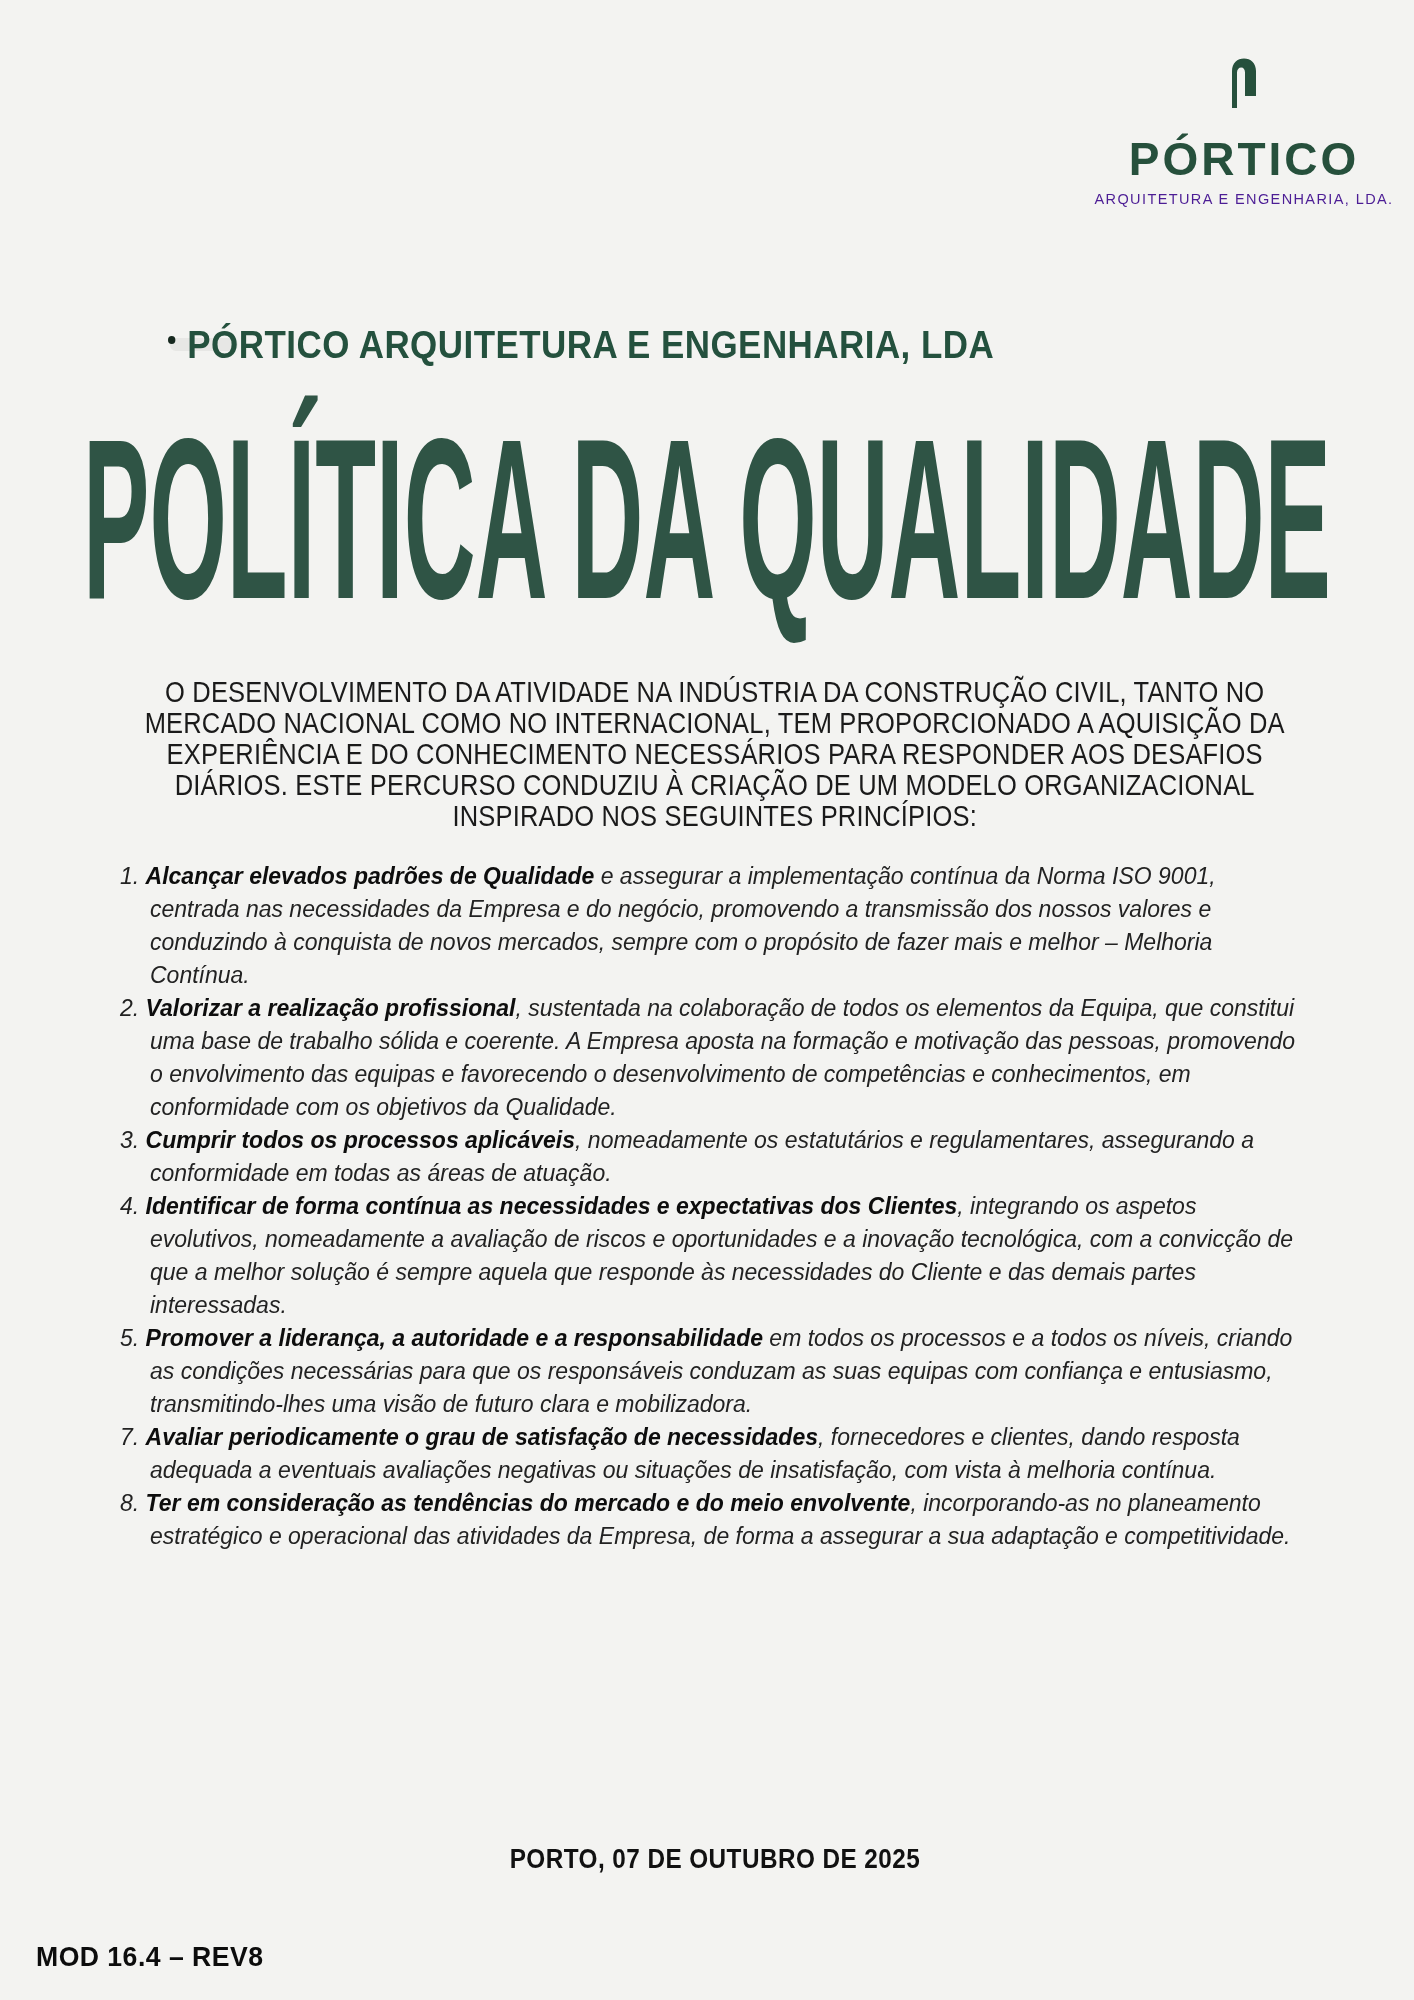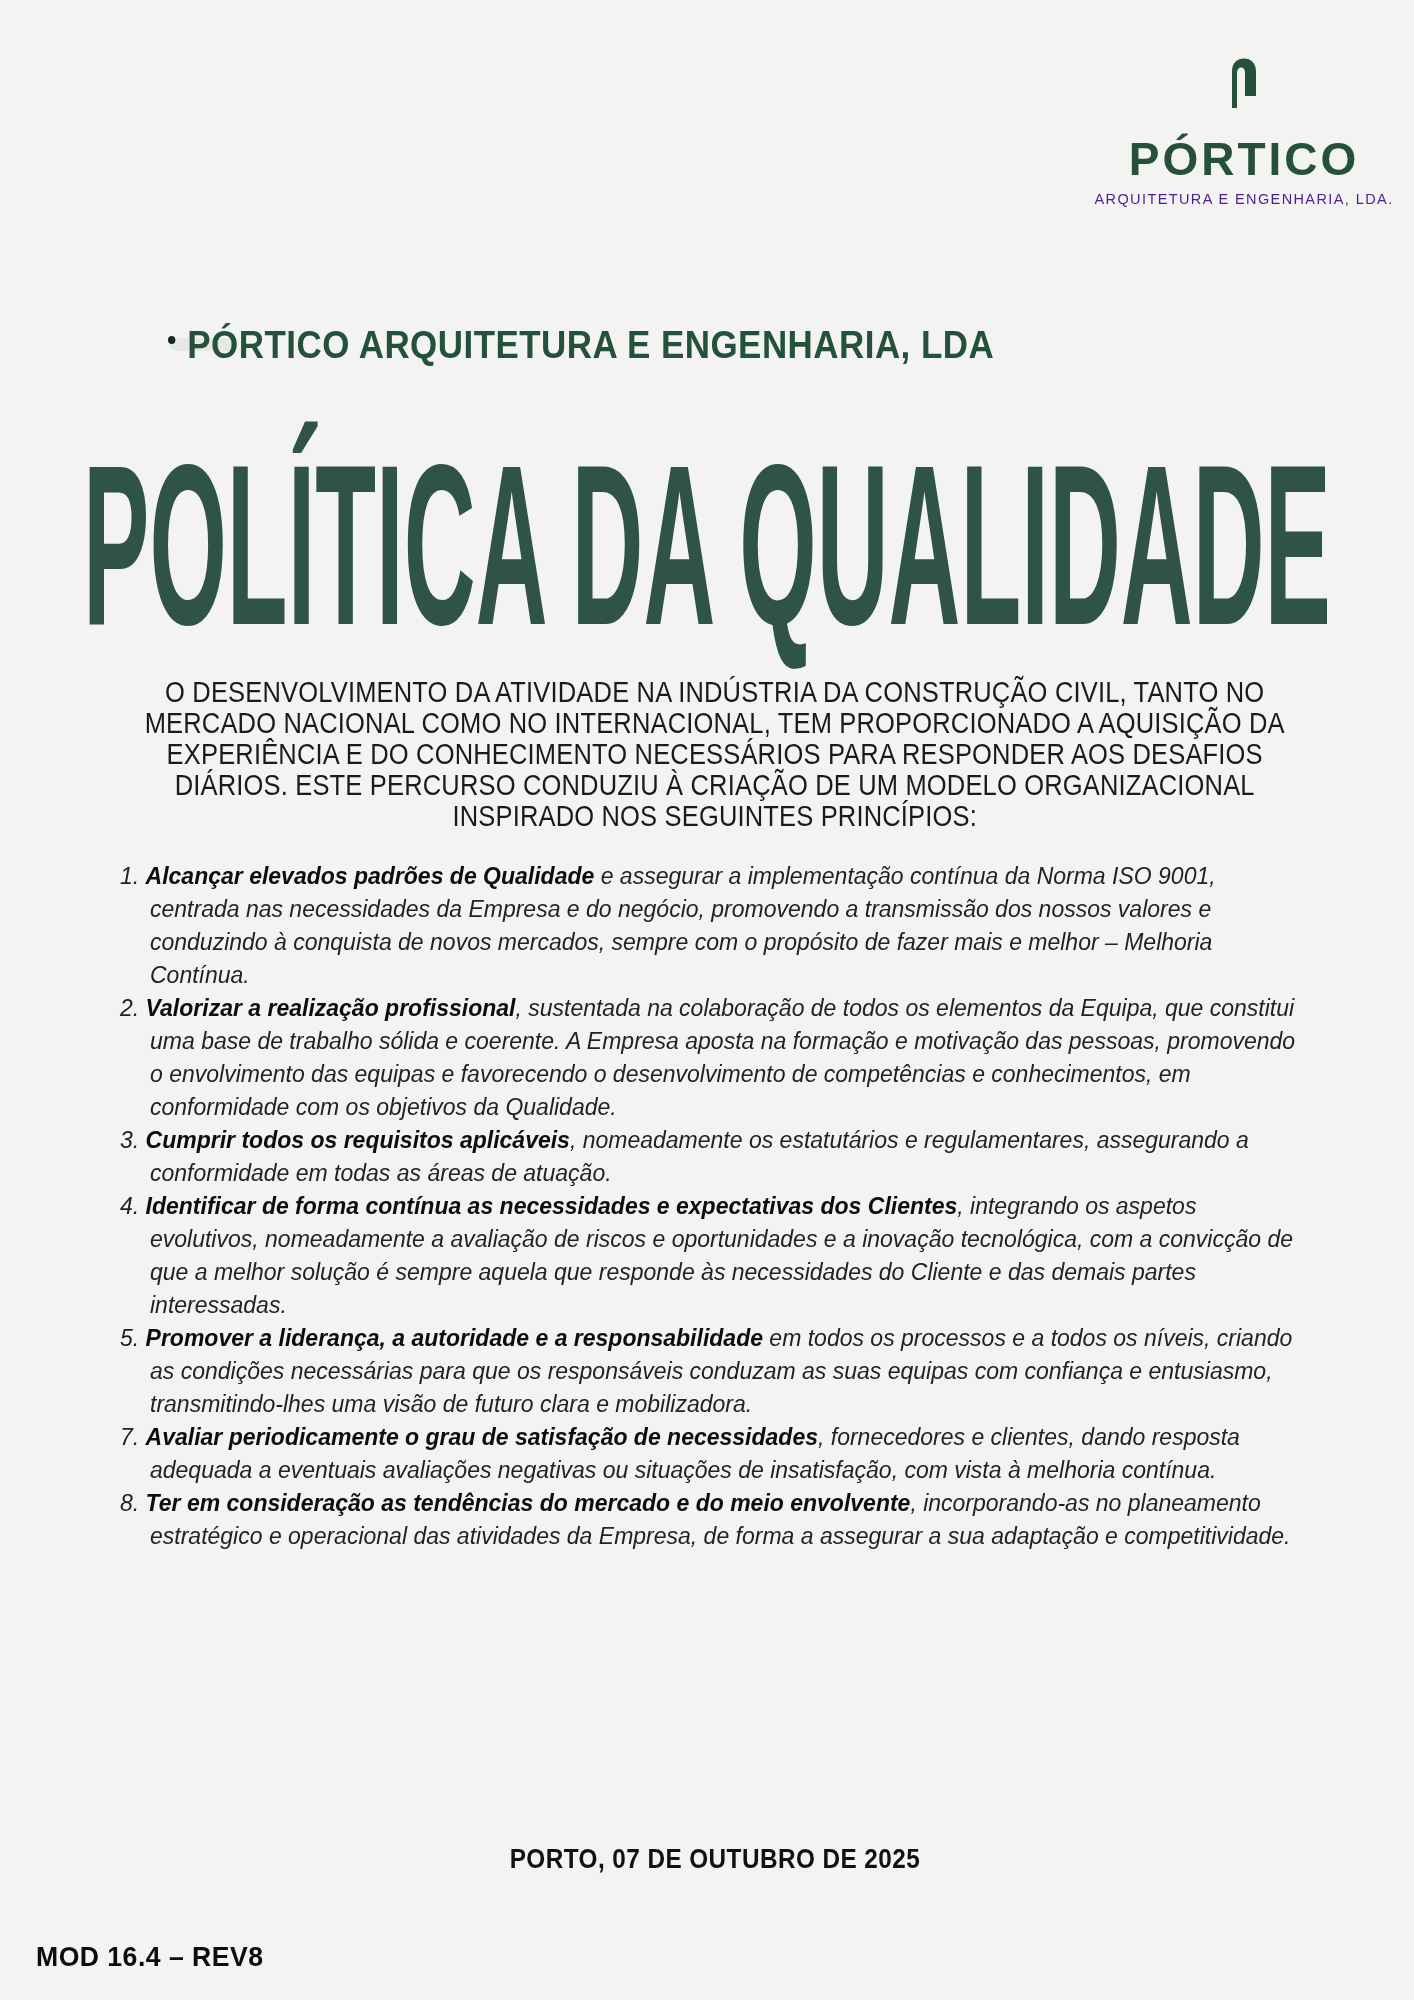--- a/index.html
+++ b/index.html
@@ -41,21 +41,21 @@
     background:#e7e7e5;border-radius:8px;z-index:0;
   }
   .heading-bullet{
     display:inline-block;width:8px;height:8px;border-radius:50%;
     background:#16281f;vertical-align:14px;margin-right:13px;
     position:relative;z-index:1;
   }
   .company-heading .txt{position:relative;z-index:1;}
 
   
-  .main-title{position:absolute;top:452px;left:83px;width:1248px;height:195px;}
+  .main-title{position:absolute;top:426px;left:83px;width:1248px;height:195px;}
   .main-title svg{overflow:visible;display:block;}
 
   
   .intro{
     position:absolute;top:646px;left:0;
     width:117.6%;transform:scaleX(0.85);transform-origin:left top;
     text-align:center;
     font-size:30px;line-height:31px;color:#1a1a1a;
     white-space:pre-line;letter-spacing:0.2px;
   }
@@ -110,21 +110,21 @@
 
   <p class="intro">O DESENVOLVIMENTO DA ATIVIDADE NA INDÚSTRIA DA CONSTRUÇÃO CIVIL, TANTO NO
 MERCADO NACIONAL COMO NO INTERNACIONAL, TEM PROPORCIONADO A AQUISIÇÃO DA
 EXPERIÊNCIA E DO CONHECIMENTO NECESSÁRIOS PARA RESPONDER AOS DESAFIOS
 DIÁRIOS. ESTE PERCURSO CONDUZIU À CRIAÇÃO DE UM MODELO ORGANIZACIONAL
 INSPIRADO NOS SEGUINTES PRINCÍPIOS:</p>
 
   <ol class="principles">
       <li><span class="num">1. </span><b>Alcançar elevados padrões de Qualidade</b><span> e assegurar a implementação contínua da Norma ISO 9001, centrada nas necessidades da Empresa e do negócio, promovendo a transmissão dos nossos valores e conduzindo à conquista de novos mercados, sempre com o propósito de fazer mais e melhor – Melhoria Contínua.</span></li>
       <li><span class="num">2. </span><b>Valorizar a realização profissional</b><span>, sustentada na colaboração de todos os elementos da Equipa, que constitui uma base de trabalho sólida e coerente. A Empresa aposta na formação e motivação das pessoas, promovendo o envolvimento das equipas e favorecendo o desenvolvimento de competências e conhecimentos, em conformidade com os objetivos da Qualidade.</span></li>
-      <li><span class="num">3. </span><b>Cumprir todos os requisitos aplicáveis</b><span>, nomeadamente os estatutários e regulamentares, assegurando a conformidade em todas as áreas de atuação.</span></li>
+      <li><span class="num">3. </span><b>Cumprir todos os processos aplicáveis</b><span>, nomeadamente os estatutários e regulamentares, assegurando a conformidade em todas as áreas de atuação.</span></li>
       <li><span class="num">4. </span><b>Identificar de forma contínua as necessidades e expectativas dos Clientes</b><span>, integrando os aspetos evolutivos, nomeadamente a avaliação de riscos e oportunidades e a inovação tecnológica, com a convicção de que a melhor solução é sempre aquela que responde às necessidades do Cliente e das demais partes interessadas.</span></li>
       <li><span class="num">5. </span><b>Promover a liderança, a autoridade e a responsabilidade</b><span> em todos os processos e a todos os níveis, criando as condições necessárias para que os responsáveis conduzam as suas equipas com confiança e entusiasmo, transmitindo-lhes uma visão de futuro clara e mobilizadora.</span></li>
       <li><span class="num">7. </span><b>Avaliar periodicamente o grau de satisfação de necessidades</b><span>, fornecedores e clientes, dando resposta adequada a eventuais avaliações negativas ou situações de insatisfação, com vista à melhoria contínua.</span></li>
       <li><span class="num">8. </span><b>Ter em consideração as tendências do mercado e do meio envolvente</b><span>, incorporando-as no planeamento estratégico e operacional das atividades da Empresa, de forma a assegurar a sua adaptação e competitividade.</span></li>
     </ol>
 
   <p class="date-line">PORTO, 07 DE OUTUBRO DE 2025</p>
 
   <div class="doc-footer">MOD 16.4 – REV8</div>
 

